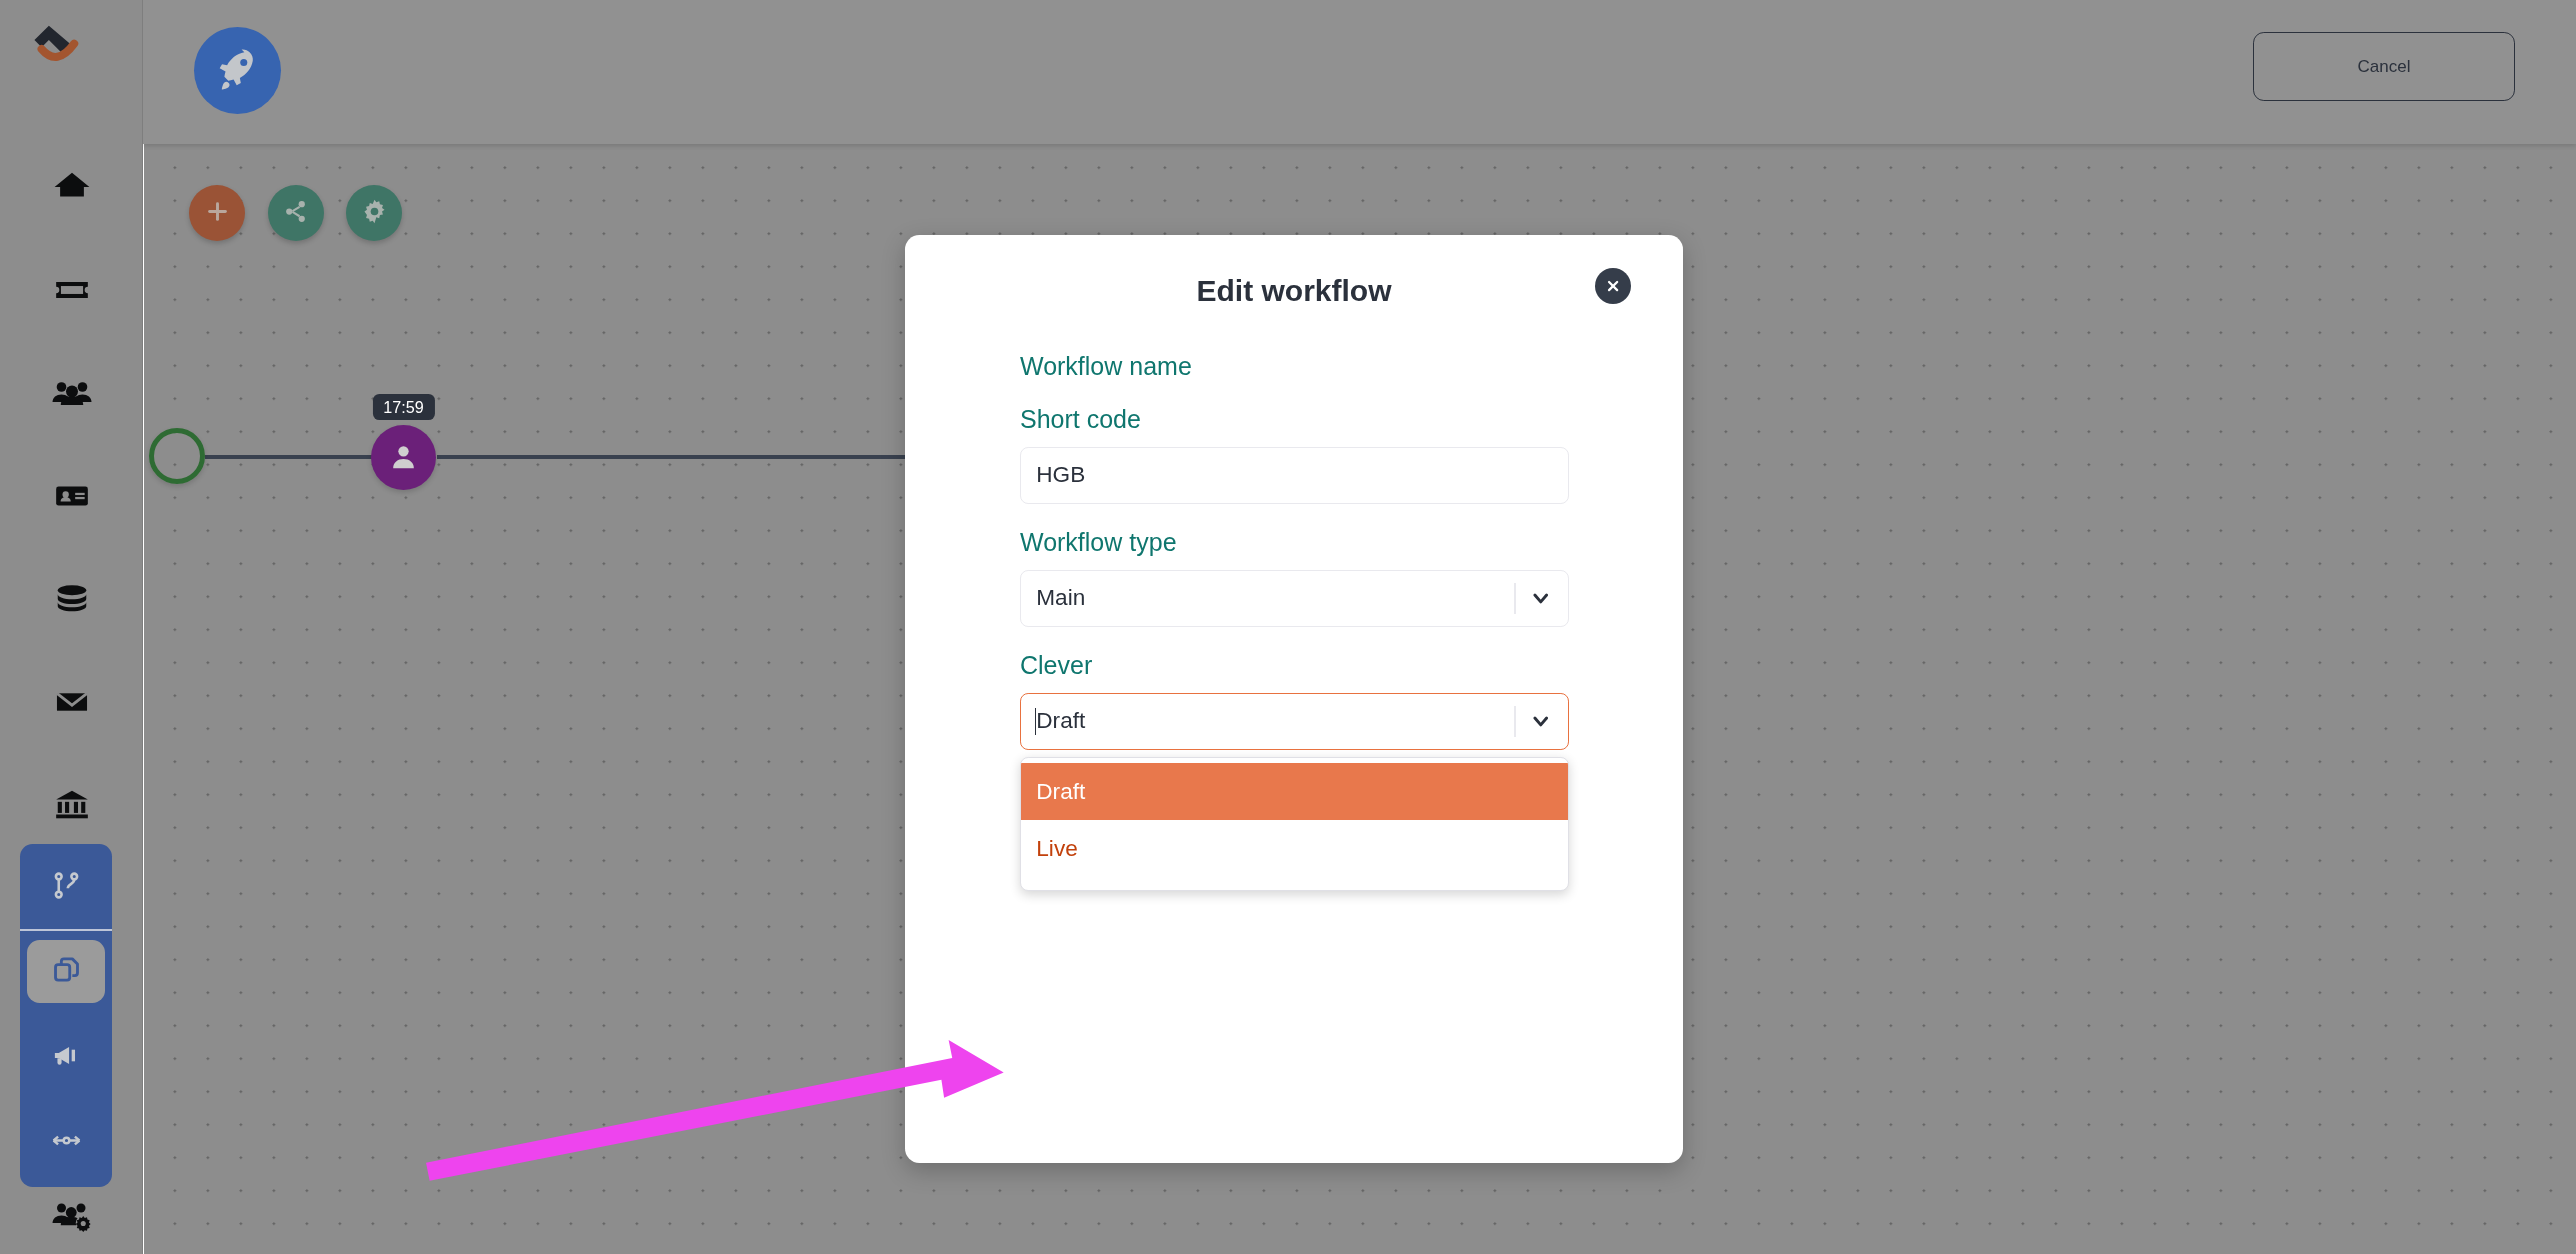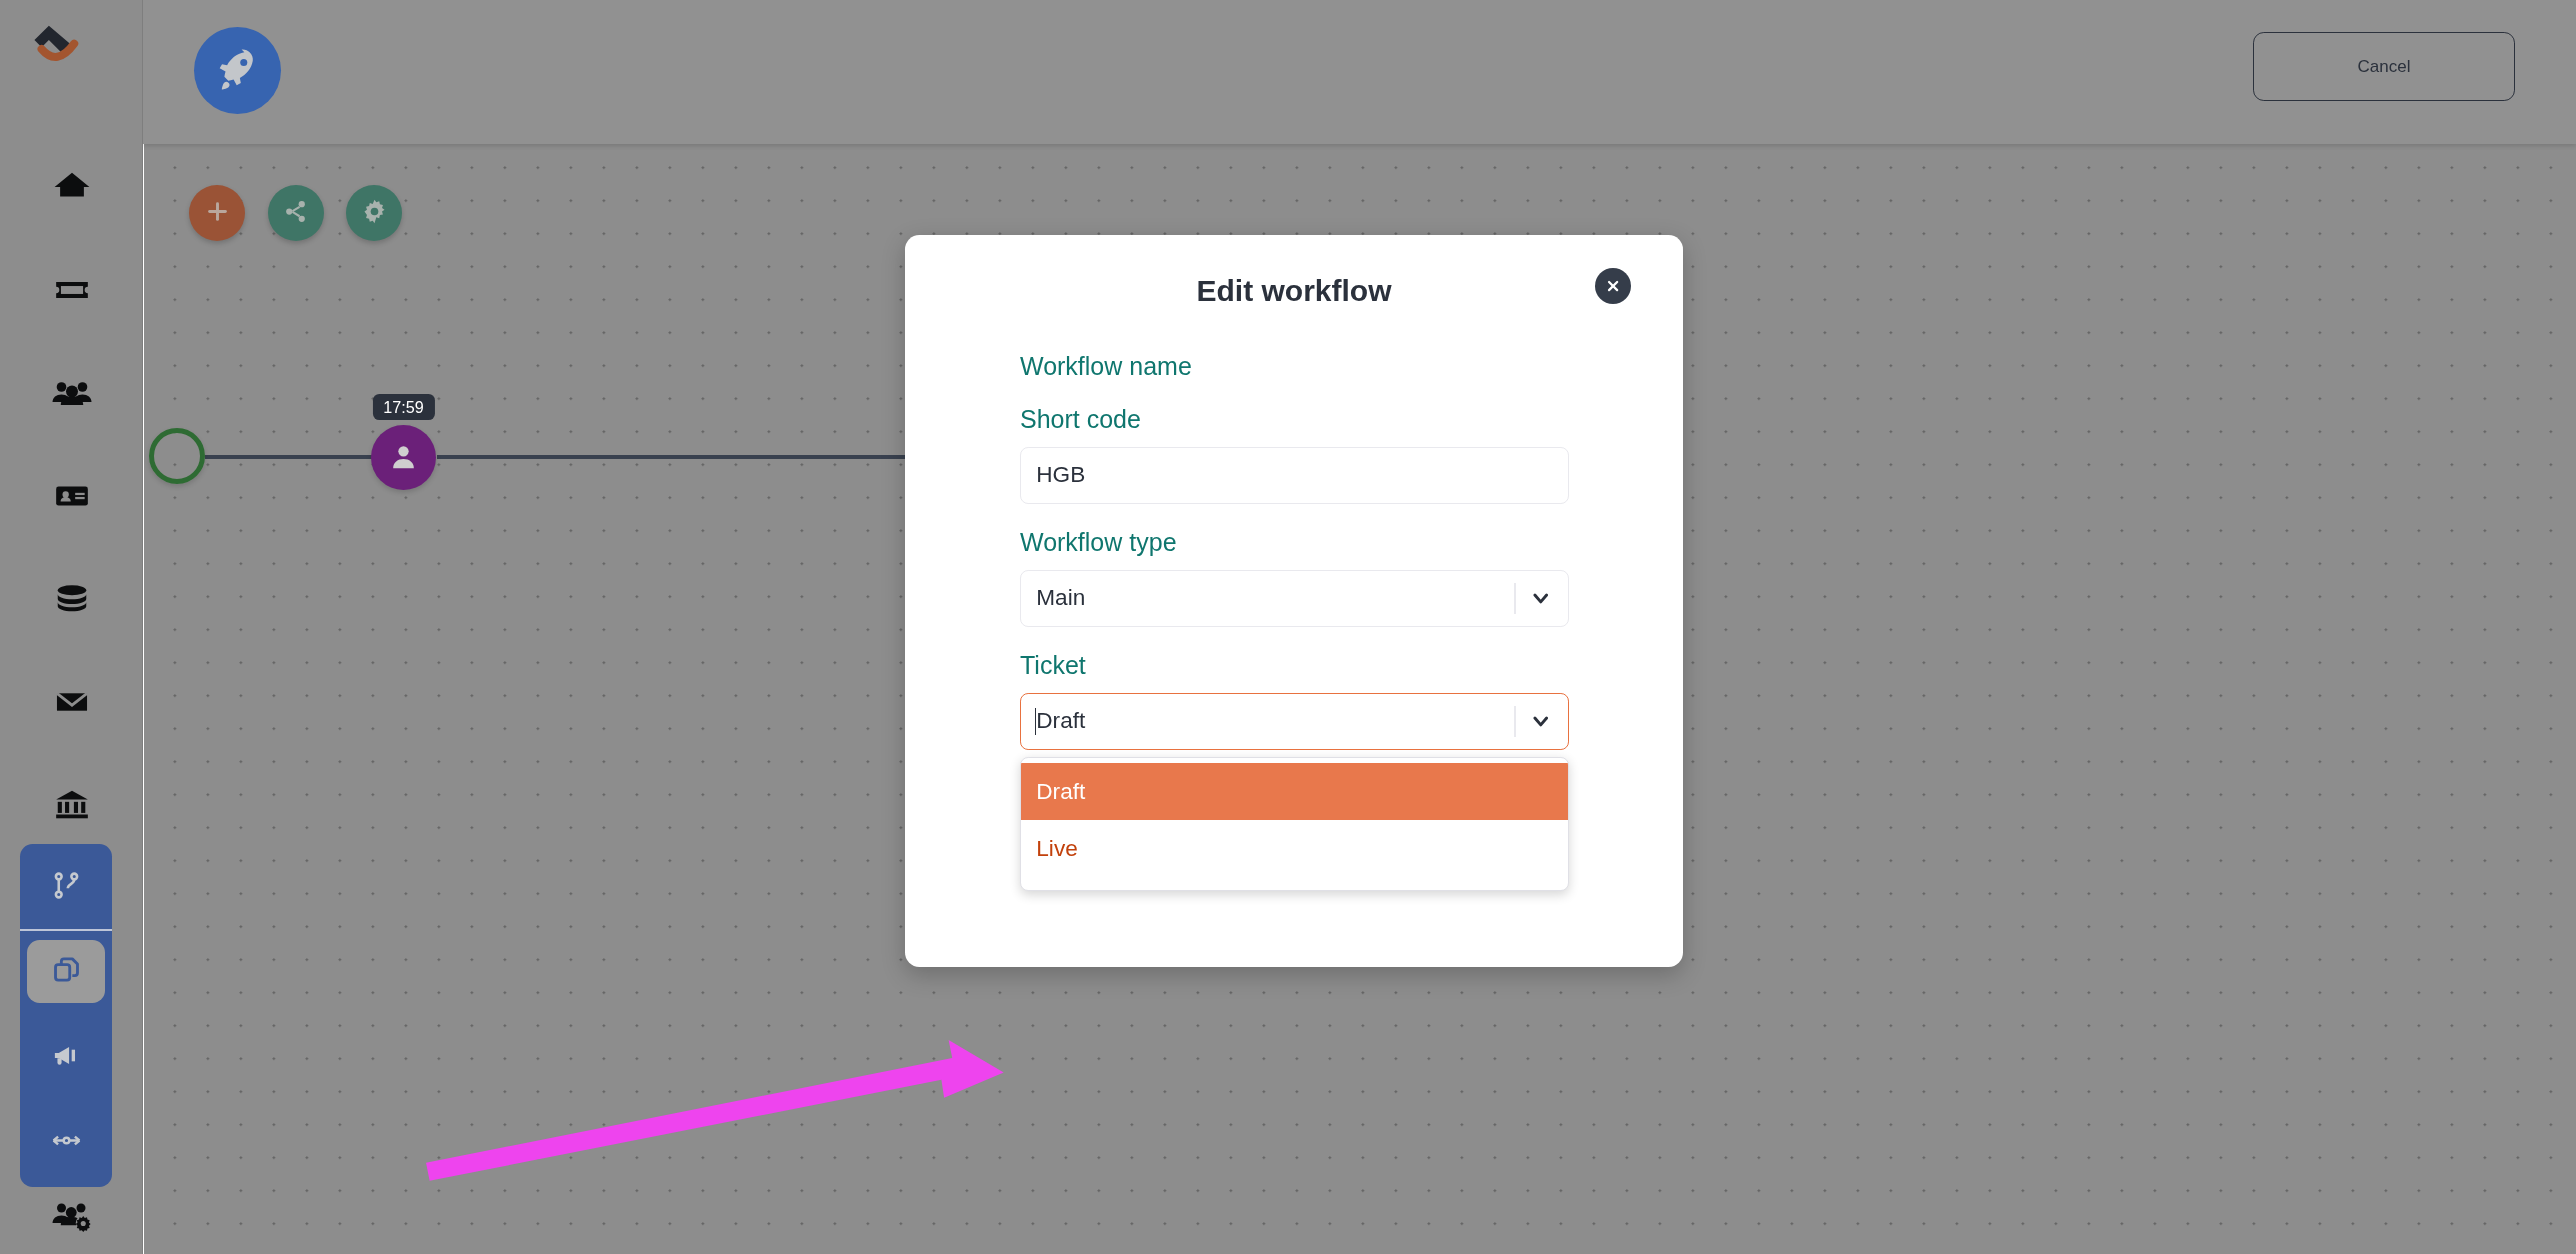--- a/index.html
+++ b/index.html
@@ -133,21 +133,21 @@
   }
   .node-end {
     width: 58px; height: 58px; border-radius: 50%;
     border: 5.4px solid #7d2024; background: transparent;
     box-shadow: 0 2.7px 5.4px rgba(0,0,0,.15);
   }
 
   
   .modal {
     position: absolute; left: 905px; top: 235px;
-    width: 778px; height: 732px;
+    width: 778px; height: 928px;
     background: #ffffff; border-radius: 14.4px;
     box-shadow: 0 7.2px 23.5px rgba(0,0,0,.22);
     z-index: 20;
   }
   .modal-title {
     position: absolute; left: 0; right: 0; top: 39px;
     text-align: center; font-size: 30px; font-weight: bold; color: #2b313c;
   }
   .modal-close {
     position: absolute; right: 52px; top: 33px;
@@ -460,21 +460,21 @@
             <span class="select-caret">
               <svg width="23.5" height="23.5" viewBox="0 0 24 24" fill="none" stroke="#2b313c" stroke-width="3" stroke-linecap="round" stroke-linejoin="round">
                 <polyline points="6 9 12 16 18 9"></polyline>
               </svg>
             </span>
           </div>
         </div>
       </div>
 
       <div class="field">
-        <div class="field-label">Ticket</div>
+        <div class="field-label">Clever</div>
         <div class="select-wrap">
           <div class="select-box focused">
             <span class="caret-text">Draft</span>
             <span class="select-div"></span>
             <span class="select-caret">
               <svg width="23.5" height="23.5" viewBox="0 0 24 24" fill="none" stroke="#2b313c" stroke-width="3" stroke-linecap="round" stroke-linejoin="round">
                 <polyline points="6 9 12 16 18 9"></polyline>
               </svg>
             </span>
           </div>

